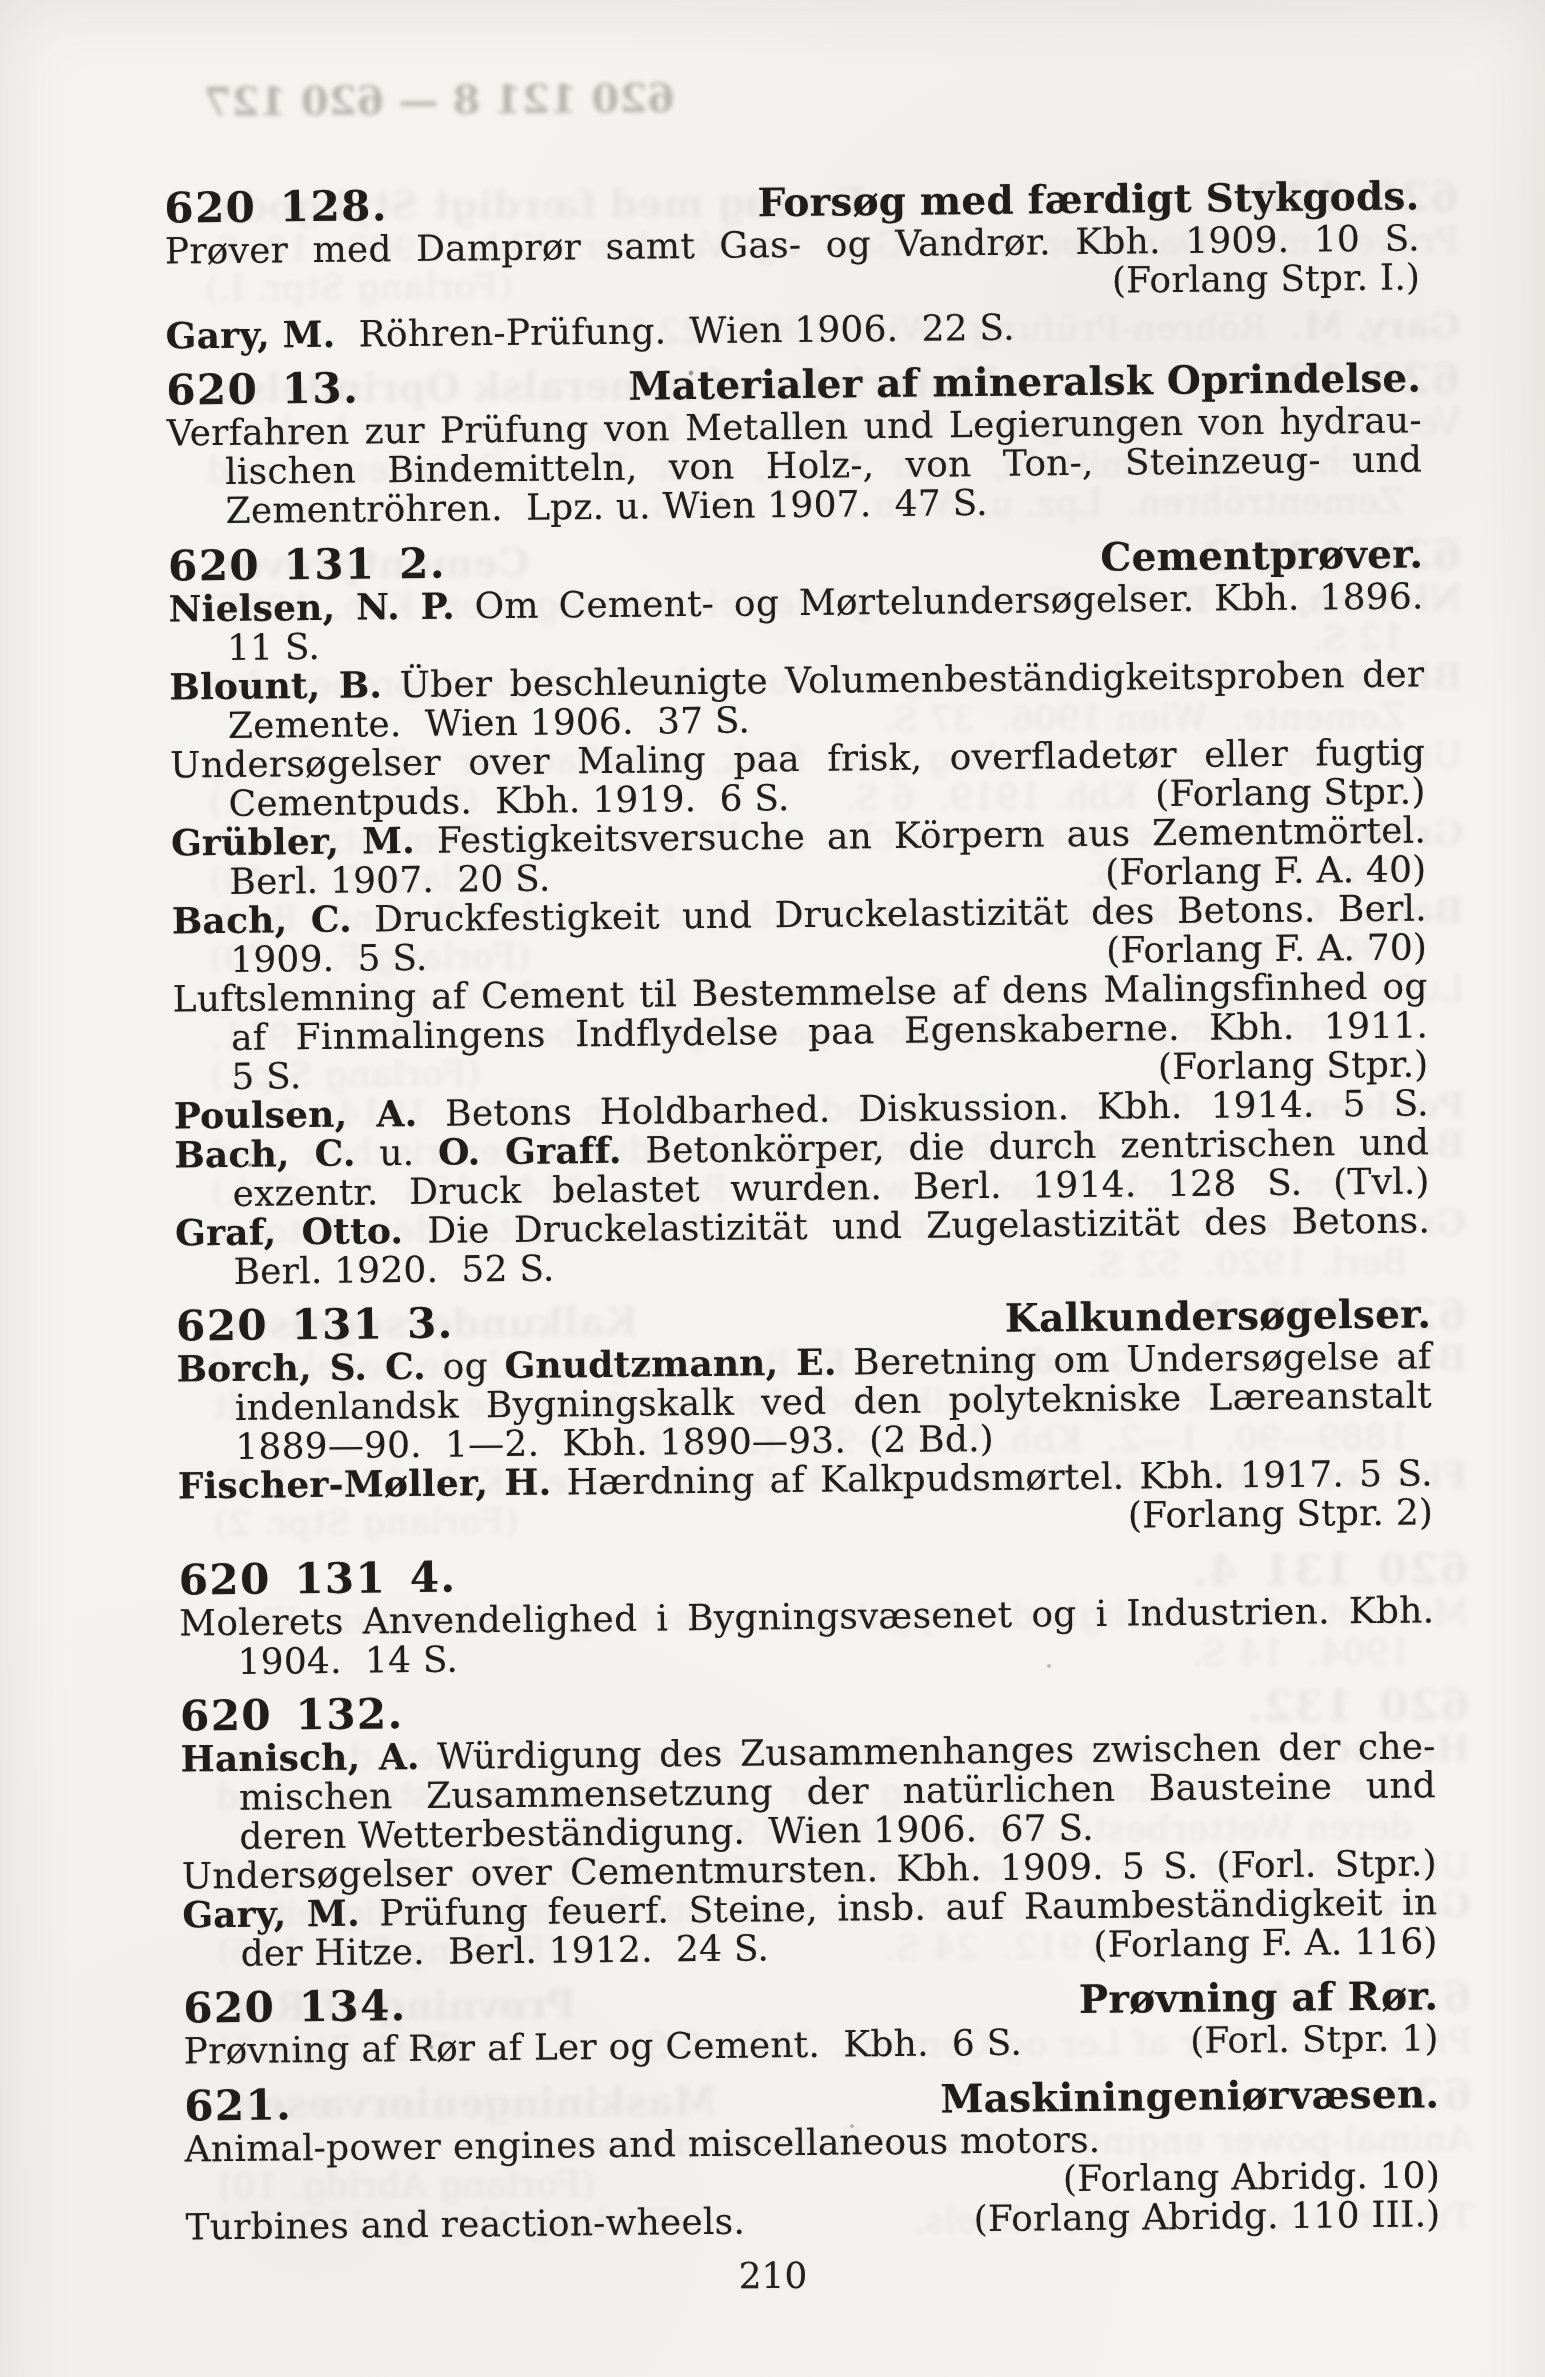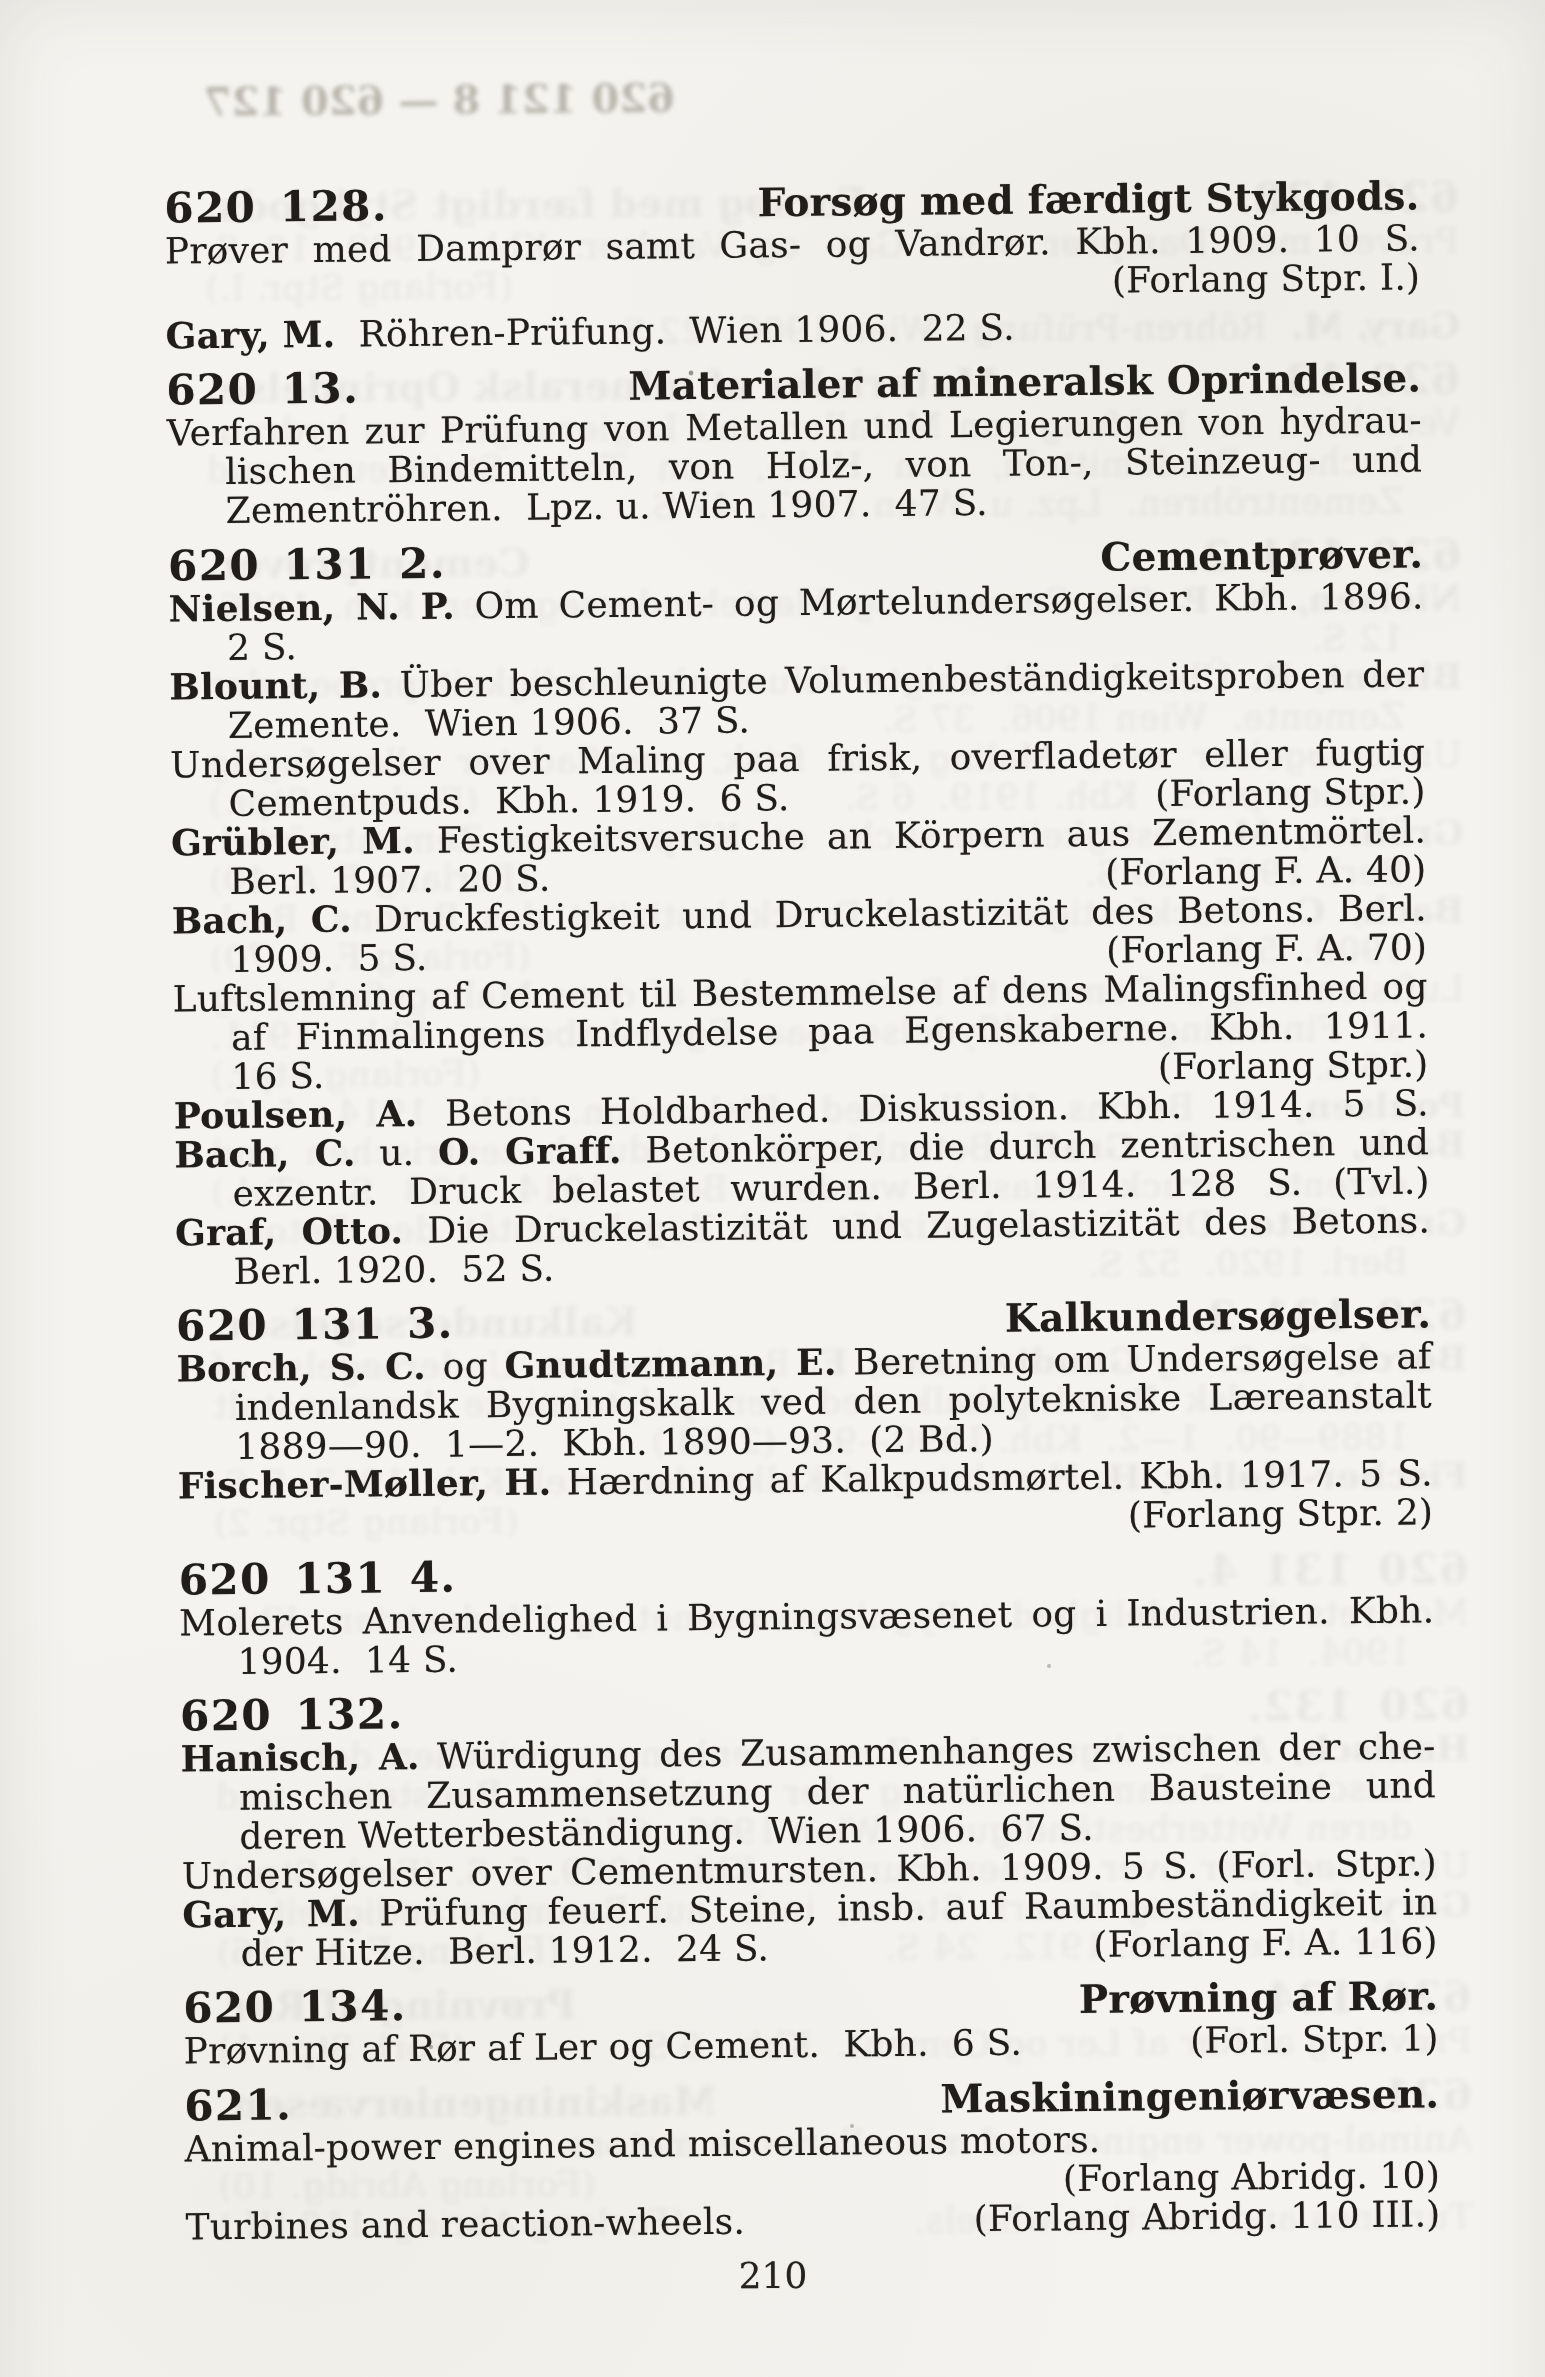--- a/index.html
+++ b/index.html
@@ -176,42 +176,42 @@
         <span class="title">Materialer af mineralsk Oprindelse.</span>
       </div>
       <div class="line just"><span class="segs"><span>Verfahren zur Prüfung von Metallen und Legierungen von hydrau-</span></span></div>
       <div class="line just indent"><span class="segs"><span>lischen Bindemitteln, von Holz-, von Ton-, Steinzeug- und</span></span></div>
       <div class="line plain indent"><span class="segs"><span>Zementröhren.  Lpz. u. Wien 1907.  47 S.</span></span></div>
       <div class="line heading flex">
         <span class="num">620 131 2.</span>
         <span class="title">Cementprøver.</span>
       </div>
       <div class="line just"><span class="segs"><span class="b">Nielsen, N. P.</span><span> Om Cement- og Mørtelundersøgelser. Kbh. 1896.</span></span></div>
-      <div class="line plain indent"><span class="segs"><span>2 S.</span></span></div>
+      <div class="line plain indent"><span class="segs"><span>11 S.</span></span></div>
       <div class="line just"><span class="segs"><span class="b">Blount, B.</span><span> Über beschleunigte Volumenbeständigkeitsproben der</span></span></div>
       <div class="line plain indent"><span class="segs"><span>Zemente.  Wien 1906.  37 S.</span></span></div>
       <div class="line just"><span class="segs"><span>Undersøgelser over Maling paa frisk, overfladetør eller fugtig</span></span></div>
       <div class="line flex indent">
         <span class="left"><span>Cementpuds.  Kbh. 1919.  6 S.</span></span>
         <span class="ref">(Forlang Stpr.)</span>
       </div>
       <div class="line just"><span class="segs"><span class="b">Grübler, M.</span><span> Festigkeitsversuche an Körpern aus Zementmörtel.</span></span></div>
       <div class="line flex indent">
         <span class="left"><span>Berl. 1907.  20 S.</span></span>
         <span class="ref">(Forlang F. A. 40)</span>
       </div>
       <div class="line just"><span class="segs"><span class="b">Bach, C.</span><span> Druckfestigkeit und Druckelastizität des Betons. Berl.</span></span></div>
       <div class="line flex indent">
         <span class="left"><span>1909.  5 S.</span></span>
         <span class="ref">(Forlang F. A. 70)</span>
       </div>
       <div class="line just"><span class="segs"><span>Luftslemning af Cement til Bestemmelse af dens Malingsfinhed og</span></span></div>
       <div class="line just indent"><span class="segs"><span>af Finmalingens Indflydelse paa Egenskaberne. Kbh. 1911.</span></span></div>
       <div class="line flex indent">
-        <span class="left"><span>16 S.</span></span>
+        <span class="left"><span>5 S.</span></span>
         <span class="ref">(Forlang Stpr.)</span>
       </div>
       <div class="line just"><span class="segs"><span class="b">Poulsen, A.</span><span> Betons Holdbarhed. Diskussion. Kbh. 1914. 5 S.</span></span></div>
       <div class="line just"><span class="segs"><span class="b">Bach, C.</span><span> u. </span><span class="b">O. Graff.</span><span> Betonkörper, die durch zentrischen und</span></span></div>
       <div class="line just indent"><span class="segs"><span>exzentr. Druck belastet wurden. Berl. 1914. 128 S. (Tvl.)</span></span></div>
       <div class="line just"><span class="segs"><span class="b">Graf, Otto.</span><span> Die Druckelastizität und Zugelastizität des Betons.</span></span></div>
       <div class="line plain indent"><span class="segs"><span>Berl. 1920.  52 S.</span></span></div>
       <div class="line heading flex">
         <span class="num">620 131 3.</span>
         <span class="title">Kalkundersøgelser.</span>

